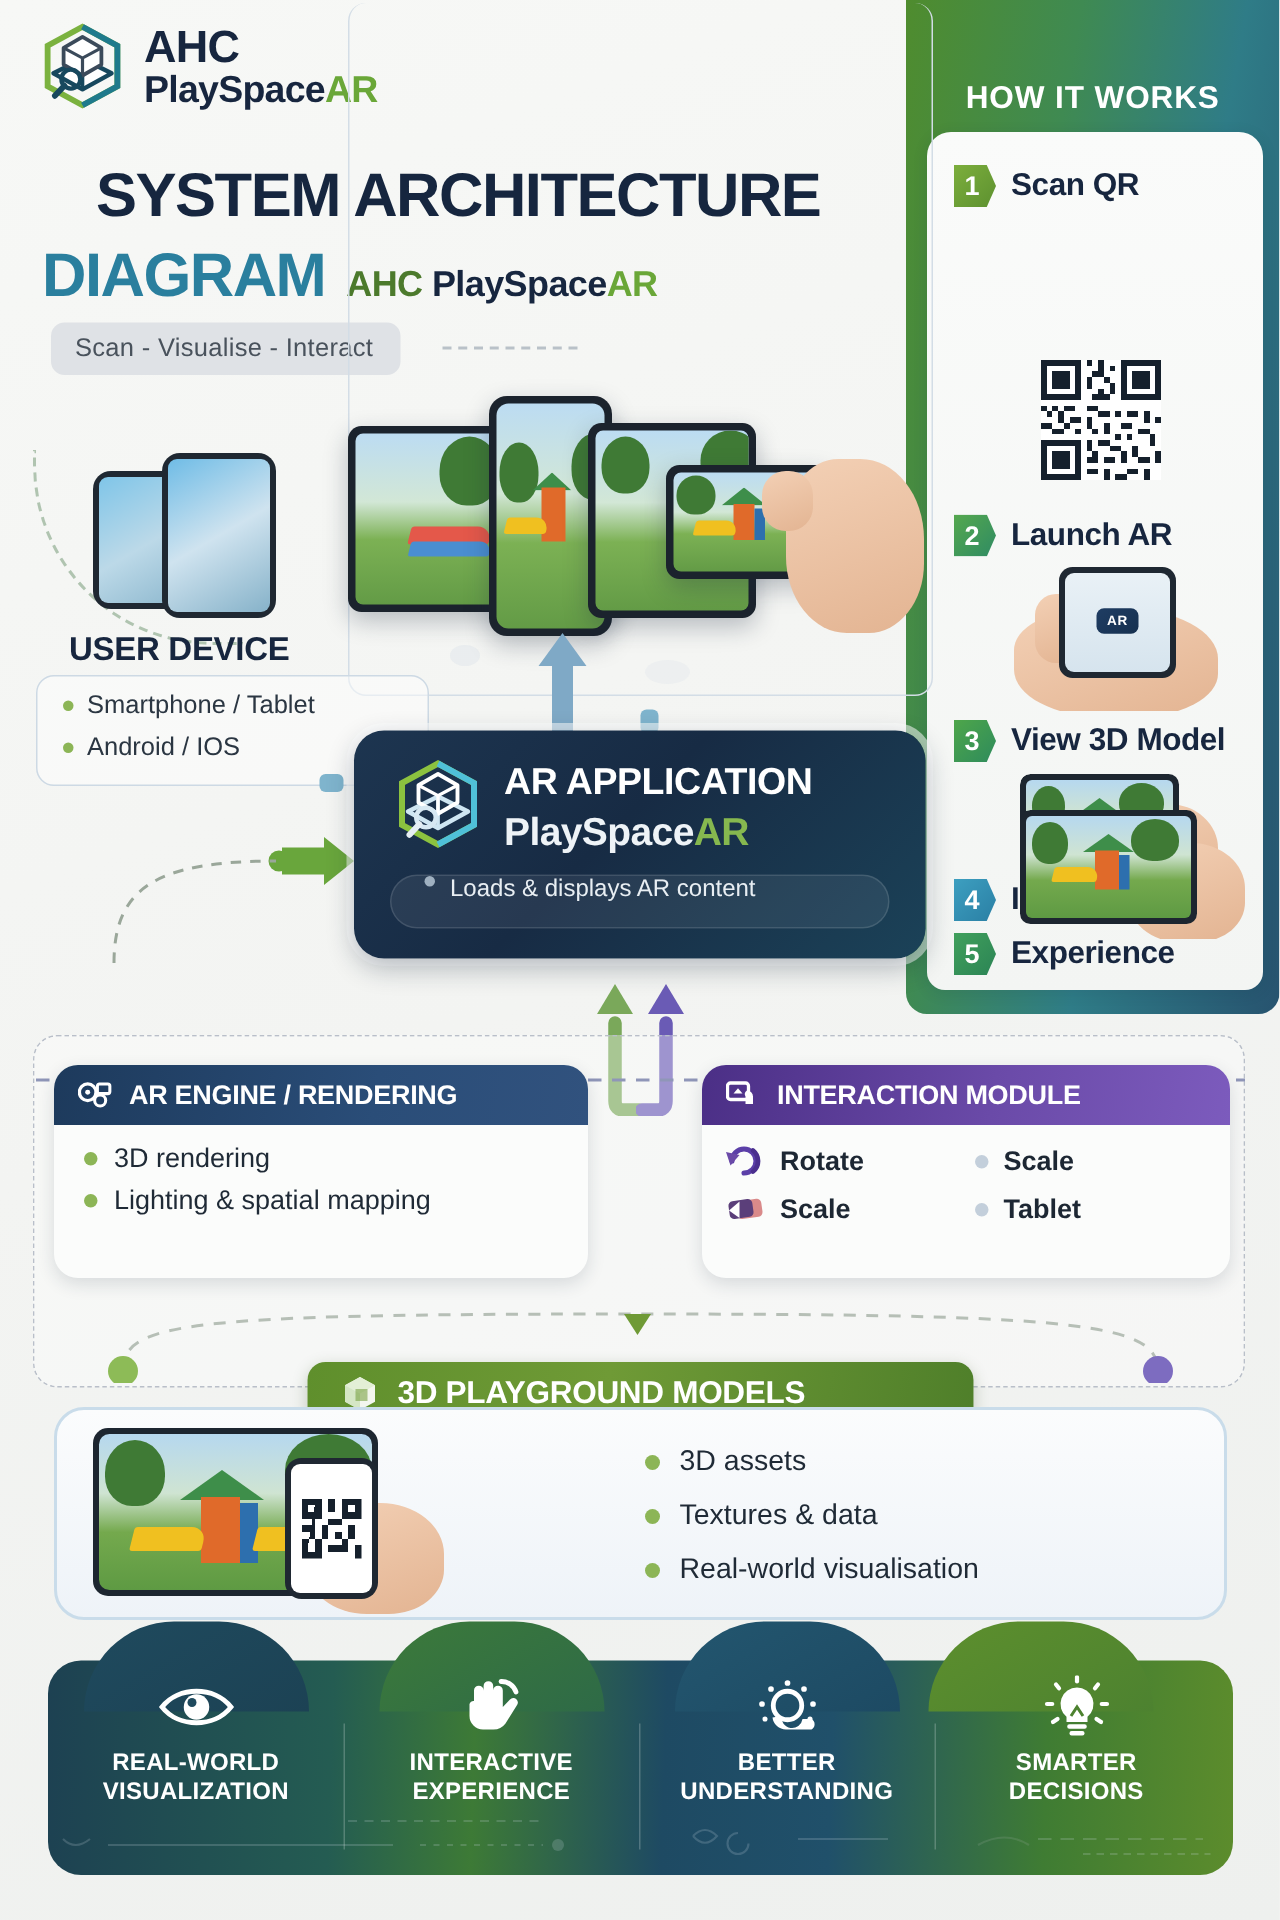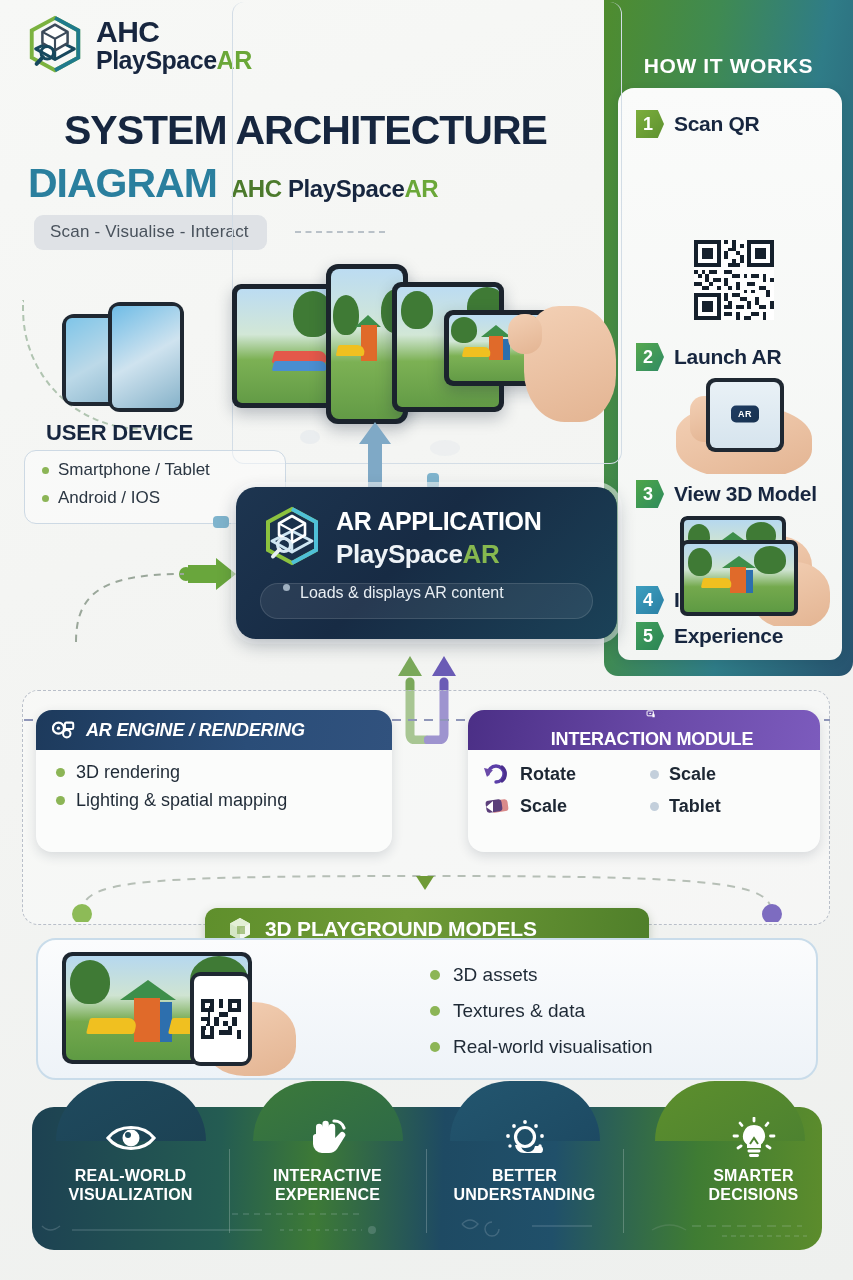--- a/index.html
+++ b/index.html
@@ -155,22 +155,22 @@
 
   
   .dash-group { position:absolute; left:22px; top:690px; width:808px; height:235px;
     border:1.5px dashed #b9bfc9; border-radius:16px; background:rgba(255,255,255,.35); }
 
   
   .mod { position:absolute; border-radius:16px; overflow:hidden;
     box-shadow:0 4px 12px rgba(30,45,65,.14); background:#fbfcfb; }
   .mod-head { height:40px; display:flex; align-items:center; gap:10px; padding-left:16px;
     color:#fff; font-size:18px; font-weight:bold; letter-spacing:-.2px; }
-  .head-blue { background:linear-gradient(100deg,#1d3a5c,#2a4d78 60%,#31527e);font-style:italic; }
-  .head-purple { background:linear-gradient(100deg,#4b2f86,#6a4aa8 55%,#7c5bbd);flex-direction:column; }
+  .head-blue { background:linear-gradient(100deg,#1d3a5c,#2a4d78 60%,#31527e); }
+  .head-purple { background:linear-gradient(100deg,#4b2f86,#6a4aa8 55%,#7c5bbd); }
   .mod-body { padding:12px 0 10px 20px; }
   .mod-li { display:flex; align-items:center; gap:11px; font-size:18px; color:#1f2a36; margin-bottom:7px; }
 
   .mod2-grid { display:grid; grid-template-columns:168px 1fr; row-gap:8px; padding:12px 0 10px 14px; }
   .mi { display:flex; align-items:center; gap:10px; font-size:18px; color:#1d2733; font-weight:600; }
   .dot-b { width:9px; height:9px; border-radius:50%; background:#c3cfdb; flex:none; }
 
   
   .pg-head {
     position:absolute; left:205px; top:908px; width:444px; height:42px;
@@ -655,21 +655,21 @@
               <circle cx="40" cy="28" r="1.7"></circle>
           </g>
         </svg>
       </div>
       <div class="ben-lbl">
         <div>BETTER</div>
           <div>UNDERSTANDING</div>
       </div>
     </div>
 
-    <div class="ben" style="left:599px;padding-left:48px;">
+    <div class="ben" style="left:563px;padding-left:48px;">
       <div class="ben-hump bh4"></div>
       <div class="ben-ico">
         <svg width="46" height="42" viewBox="0 0 46 42">
           <path d="M23 8 a11 11 0 0 1 7 19.5 L30 31 L16 31 L16 27.5 A11 11 0 0 1 23 8 z" fill="#fff"></path>
           <rect x="16.5" y="32.5" width="13" height="3" rx="1.4" fill="#fff"></rect>
           <rect x="18" y="37" width="10" height="3" rx="1.4" fill="#fff"></rect>
           <g stroke="#fff" stroke-width="2.8" stroke-linecap="round">
             <path d="M23 1 L23 4"></path>
               <path d="M9 6 L11 8.5"></path>
               <path d="M37 6 L35 8.5"></path>

